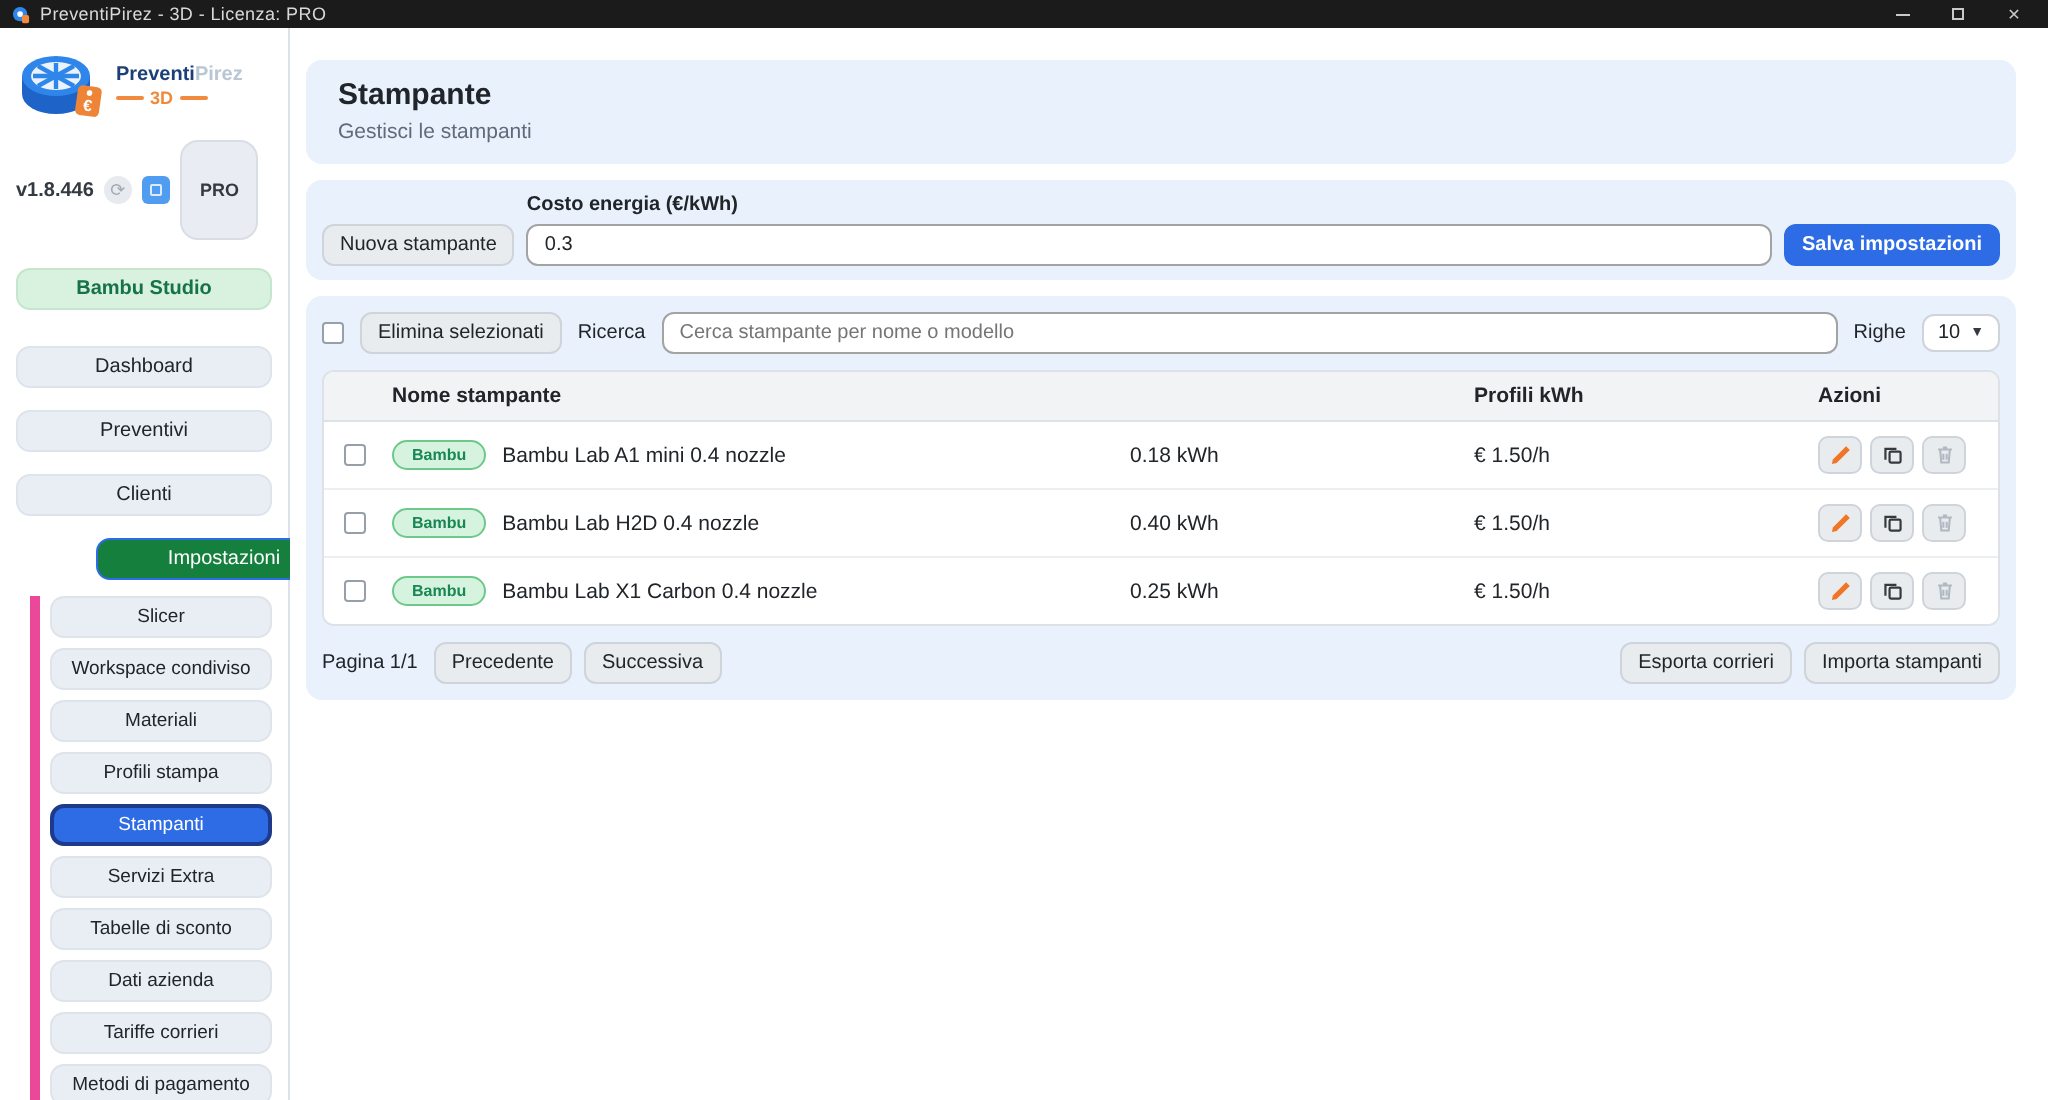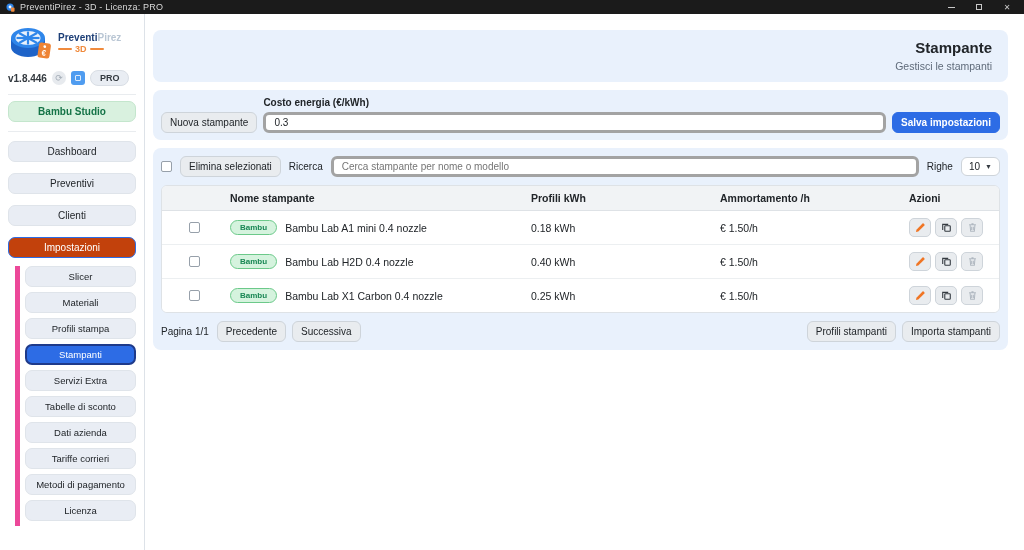--- a/index.html
+++ b/index.html
@@ -33,71 +33,71 @@
 
   .version-row { display:flex; align-items:center; gap:5px; margin:2px 0 6px; }
   .version { font-size:10px; font-weight:bold; color:#343a40; }
   .mini-circle { width:14px; height:14px; border-radius:50%; background:#e7eaee;
                  display:flex; align-items:center; justify-content:center;
                  color:#a2abb5; font-size:9px; }
   .mini-square { width:14px; height:14px; border-radius:3px; background:#4f9cf0;
                  display:flex; align-items:center; justify-content:center; }
   .mini-square .inner { width:6px; height:6px; border:1px solid #dceafc; border-radius:1px; }
   .pro-pill { font-size:9px; font-weight:bold; color:#343a40; background:#e9edf3;
-              border:1px solid #d9dee5; border-radius:9px; padding:2px 9px; }
+              border:1px solid #d9dee5; border-radius:9px; padding:19px 9px; }
 
   .sb-divider { height:1px; background:#e9ecef; margin:2px 0 6px; }
 
   .sb-btn { display:block; width:100%; text-align:center; font-size:10px;
             background:#e9edf4; border:1px solid #dfe4ea; border-radius:7px;
             padding:4px 2px; margin-bottom:6px; color:#212529; cursor:pointer;
             font-family:"Liberation Sans", sans-serif; }
   .sb-btn.green { background:#d9f1df; border-color:#c4e6cd; color:#157347; font-weight:bold; margin-bottom:7px;}
   .sb-btn.nav { margin:3px 0 8px; }
-  .sb-btn.active-main { background:#c2410c; border-color:#2d6ce5; color:#fff; }
+  .sb-btn.active-main { background:#15803d; border-color:#2d6ce5; color:#fff;margin-left:40px; }
   .subnav { border-left:5px solid #ec4899; margin-left:7px; padding-left:5px; }
   .subnav .sb-btn { font-size:9.5px; padding:4px 2px; margin-bottom:5px; border-radius:7px; }
   .subnav .sb-btn.active-sub { background:#2d6ce5; border:2px solid #1e3a8a; color:#fff; padding:3px 2px; }
 
   
   .main { flex:1; padding:16px 16px 0 8px; background:#fff; }
   .card { background:#e9f1fc; border-radius:8px; }
-  .header-card { padding:9px 16px 10px; margin-bottom:8px;text-align:right; }
+  .header-card { padding:9px 16px 10px; margin-bottom:8px; }
   .header-card h1 { font-size:15px; font-weight:bold; color:#212529; }
   .header-card .sub { font-size:10.5px; color:#5f6b7a; margin-top:4px; }
 
   .energy-card { padding:7px 8px; margin-bottom:8px; display:flex; align-items:flex-end; gap:6px; }
   .btn { font-size:10px; background:#e9ecef; border:1px solid #ced4da; border-radius:6px;
          padding:4px 8px; color:#212529; cursor:pointer; white-space:nowrap;
          font-family:"Liberation Sans", sans-serif; }
   .btn.primary { background:#2d6ce5; border-color:#2d6ce5; color:#fff; font-weight:bold; }
   .energy-mid { flex:1; display:flex; flex-direction:column; }
   .field-label { font-size:10px; font-weight:bold; margin-bottom:4px; }
-  .text-input { height:21px; border:3px solid #a3a3a3; border-radius:6px; background:#fff;
+  .text-input { height:21px; border:1px solid #a3a3a3; border-radius:6px; background:#fff;
                 font-size:10px; padding:0 8px; width:100%; outline:none; color:#212529;
                 font-family:"Liberation Sans", sans-serif; }
 
   .table-card { padding:8px; }
   .toolbar { display:flex; align-items:center; gap:8px; margin-bottom:8px; }
   .checkbox { width:11px; height:11px; border:1px solid #97a0aa; border-radius:2px;
               background:#fff; flex:0 0 auto; cursor:pointer; }
   .toolbar .lbl { font-size:10px; color:#212529; }
   .toolbar .search { flex:1; }
   .rows-select { display:flex; align-items:center; gap:5px; background:#fff;
                  border:1px solid #ced4da; border-radius:6px; padding:3px 7px;
                  font-size:10px; cursor:pointer; }
   .rows-select .chev { font-size:7px; color:#343a40; }
 
   .table-box { background:#fff; border:1px solid #dee2e6; border-radius:6px; overflow:hidden; }
   .trow { display:flex; align-items:center; }
   .thead { background:#f1f3f5; border-bottom:1px solid #dee2e6; }
   .thead .cell { font-weight:bold; font-size:10.5px; padding:6px 8px; }
   .tbody-row { border-bottom:1px solid #eceff1; background:#fff; }
   .tbody-row:last-child { border-bottom:none; }
-  .cell { font-size:10.5px; padding:7px 8px;margin-left:17px; }
+  .cell { font-size:10.5px; padding:7px 8px; }
   .c-check { width:26px; display:flex; justify-content:flex-start; padding-left:10px; }
   .c-name  { flex:1; display:flex; align-items:center; gap:8px; }
   .c-cons  { width:172px; }
   .c-amm   { width:172px; }
   .c-act   { width:98px; display:flex; gap:4px; align-items:center; }
   .thead .c-name { padding-left:8px; }
 
   .badge { font-size:8px; font-weight:bold; color:#198754; background:#d5f3de;
            border:1px solid #6cc98a; border-radius:9px; padding:2px 9px; }
 
@@ -181,20 +181,21 @@
 
     <div class="sb-divider"></div>
 
     <button class="sb-btn nav">Dashboard</button>
     <button class="sb-btn nav">Preventivi</button>
     <button class="sb-btn nav">Clienti</button>
     <button class="sb-btn nav active-main">Impostazioni</button>
 
     <div class="subnav">
       <button class="sb-btn">Slicer</button>
+      <button class="sb-btn">Workspace condiviso</button>
       <button class="sb-btn">Materiali</button>
       <button class="sb-btn">Profili stampa</button>
       <button class="sb-btn active-sub">Stampanti</button>
       <button class="sb-btn">Servizi Extra</button>
       <button class="sb-btn">Tabelle di sconto</button>
       <button class="sb-btn">Dati azienda</button>
       <button class="sb-btn">Tariffe corrieri</button>
       <button class="sb-btn">Metodi di pagamento</button>
       <button class="sb-btn">Licenza</button>
     </div>
@@ -229,21 +230,20 @@
           <span>10</span>
           <span class="chev">▼</span>
         </span>
       </div>
 
       <div class="table-box">
         <div class="trow thead">
           <div class="cell c-check"></div>
           <div class="cell c-name">Nome stampante</div>
           <div class="cell c-cons">Profili kWh</div>
-          <div class="cell c-amm">Ammortamento /h</div>
           <div class="cell c-act">Azioni</div>
         </div>
 
         <div class="trow tbody-row">
           <div class="cell c-check">
               <span class="checkbox"></span>
             </div>
           <div class="cell c-name">
             <span class="badge">Bambu</span>
             <span>Bambu Lab A1 mini 0.4 nozzle</span>
@@ -329,20 +329,20 @@
             </button>
           </div>
         </div>
       </div>
 
       <div class="footer-row">
         <span class="page-lbl">Pagina 1/1</span>
         <button class="btn">Precedente</button>
         <button class="btn">Successiva</button>
         <div class="footer-right">
-          <button class="btn">Profili stampanti</button>
+          <button class="btn">Esporta corrieri</button>
           <button class="btn">Importa stampanti</button>
         </div>
       </div>
 
     </div>
   </div>
 </div>
 
 </body></html>

